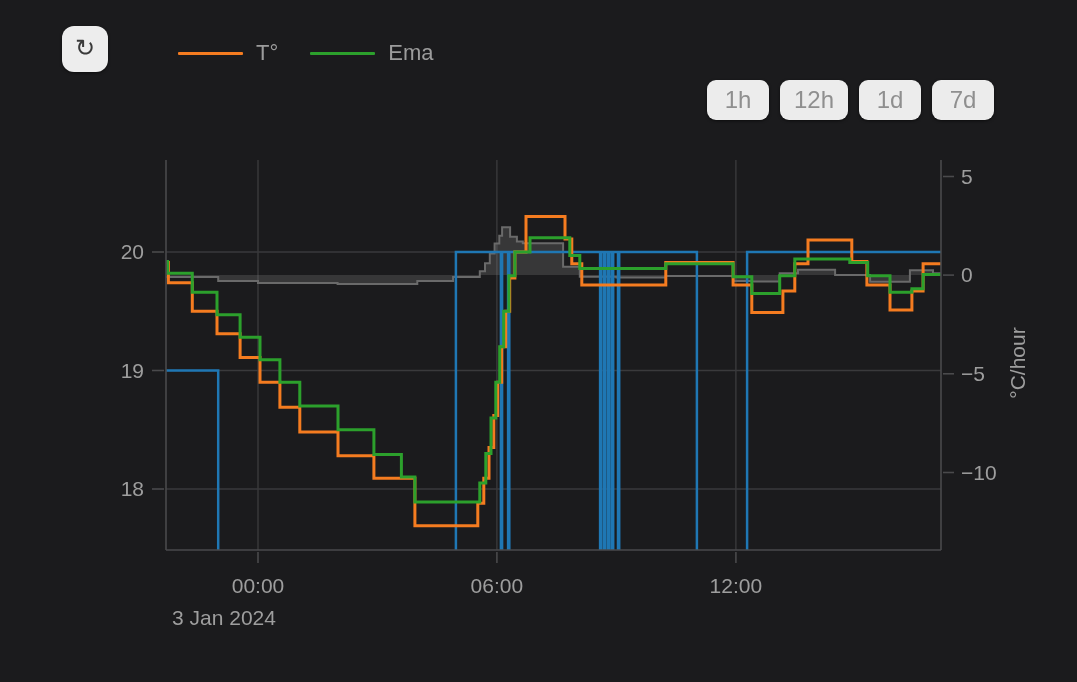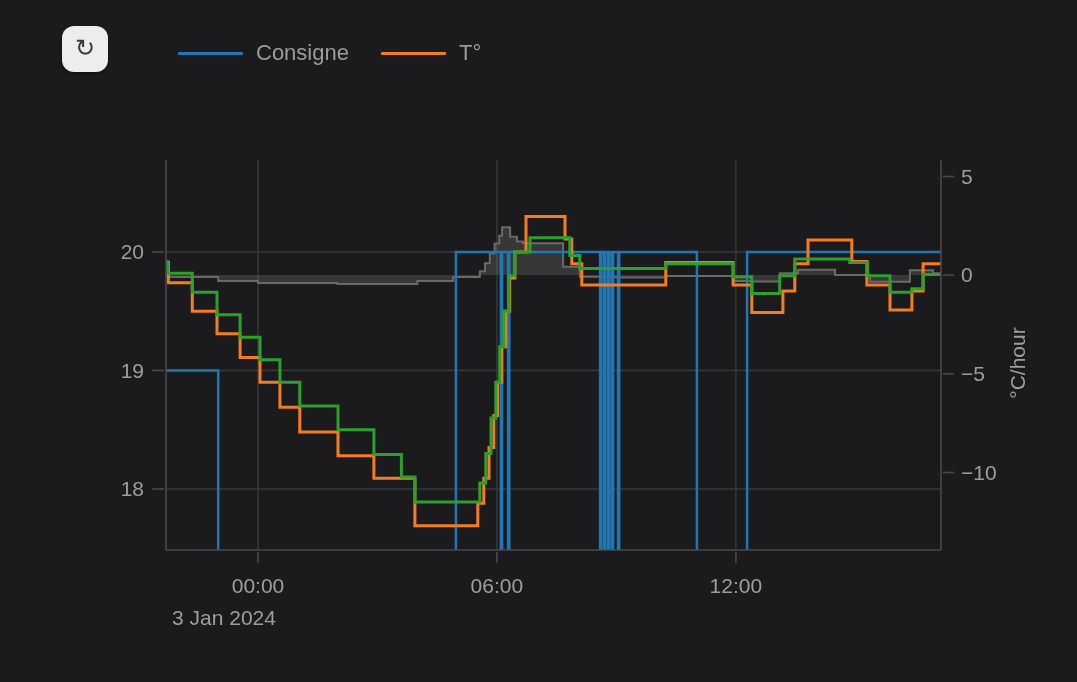--- a/index.html
+++ b/index.html
@@ -28,29 +28,35 @@
 <body>
 
 <div class="stage">
 
   <button class="refresh-btn">
     <span>↻</span>
   </button>
 
   <div class="legend">
     <div class="legend-item">
-      <span class="swatch-line" style="background: rgb(31, 119, 180);"></span>
-      <span class="legend-label">Consigne</span>
-    </div>
-    <div class="legend-item">
       <span class="swatch-line" style="background: rgb(245, 124, 32);"></span>
       <span class="legend-label">T°</span>
     </div>
+    <div class="legend-item">
+      <span class="swatch-line" style="background: rgb(44, 160, 44);"></span>
+      <span class="legend-label">Ema</span>
+    </div>
   </div>
 
+  <div class="range-buttons">
+    <button class="range-btn">1h</button>
+    <button class="range-btn">12h</button>
+    <button class="range-btn">1d</button>
+    <button class="range-btn">7d</button>
+  </div>
 
   <svg id="chart" width="1077" height="682">
       <defs>
         <clipPath id="plot-clip">
           <rect x="166" y="160" width="775" height="390"></rect>
         </clipPath>
       </defs>
       <line class="grid" x1="166" x2="941" y1="252.0" y2="252.0"></line>
       <line class="grid" x1="166" x2="941" y1="370.5" y2="370.5"></line>
       <line class="grid" x1="166" x2="941" y1="489.0" y2="489.0"></line>

